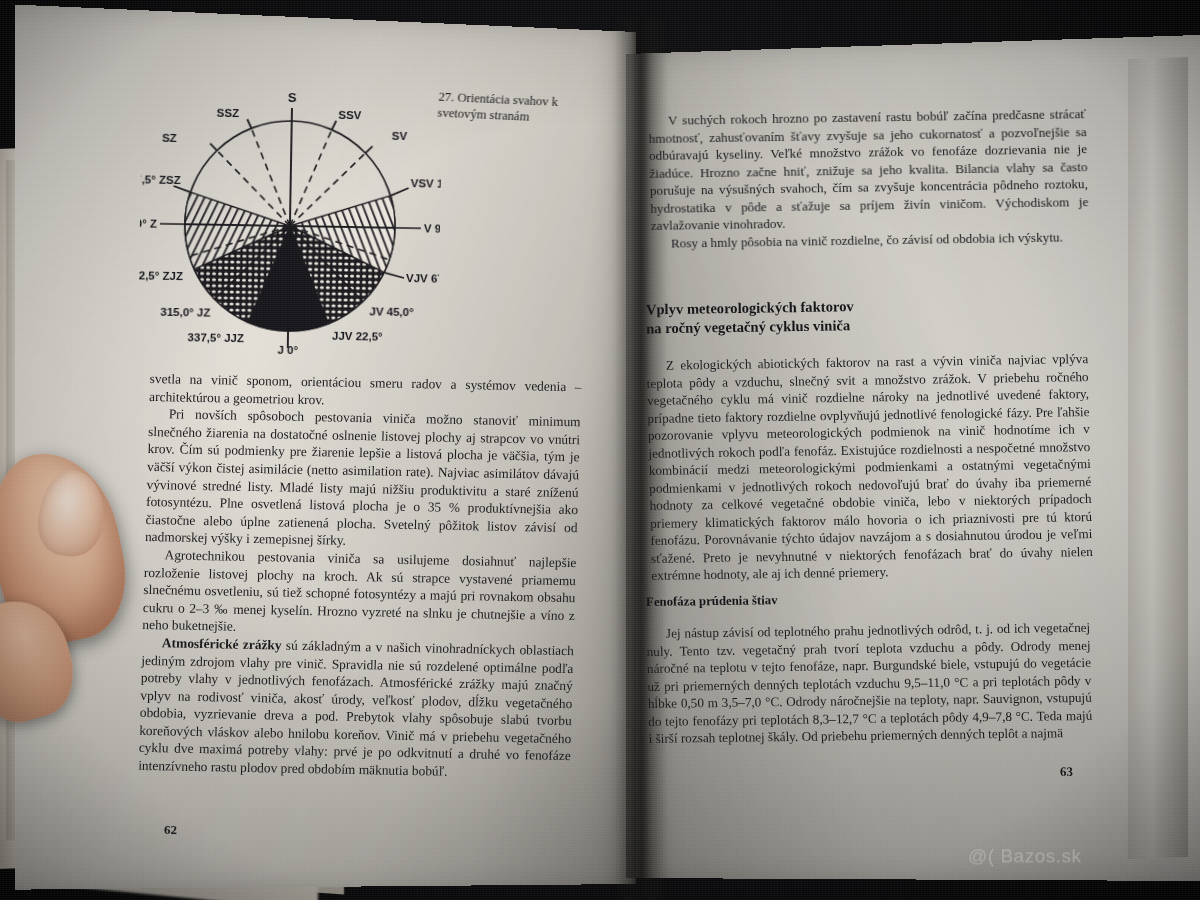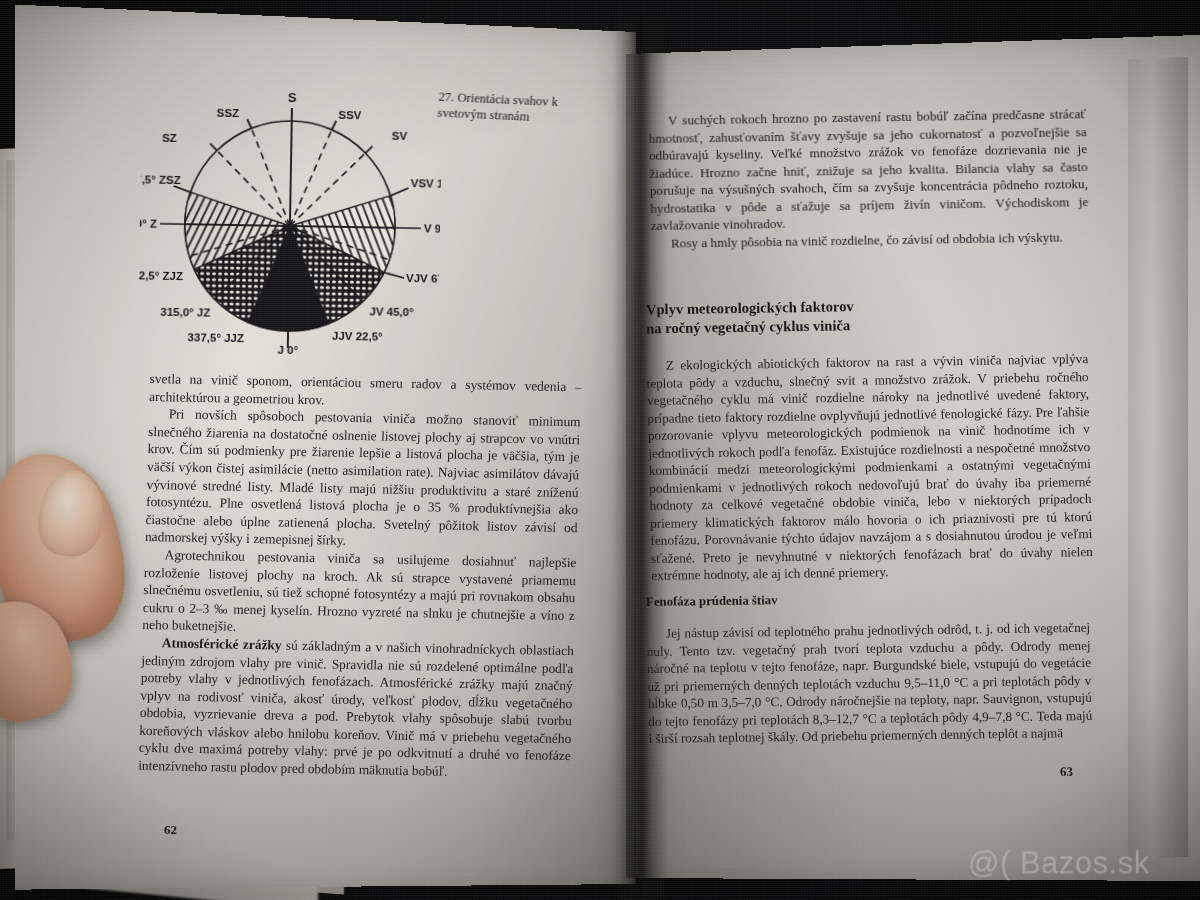--- a/index.html
+++ b/index.html
@@ -177,21 +177,21 @@
     background:radial-gradient(ellipse at 60% 30%, #eec5a8 0%, #dca684 50%, #b87e60 100%);
     border-radius:50% 60% 44% 40% / 56% 52% 48% 44%;
     transform:rotate(-16deg);filter:blur(.6px);
     box-shadow:0 4px 14px rgba(0,0,0,.4);
   }
 
   
   .watermark{
     position:absolute;left:968px;top:845px;
     font-family:"Liberation Sans", sans-serif;
-    font-size:31px;letter-spacing:.5px;
+    font-size:19px;letter-spacing:.5px;
     color:rgba(215,215,215,.26);
     text-shadow:0 1px 0 rgba(255,255,255,.10);
     white-space:nowrap;
   }
 
   
   .vignette{
     position:absolute;inset:0;pointer-events:none;
     background:radial-gradient(ellipse at 50% 46%, rgba(0,0,0,0) 42%, rgba(0,0,0,.22) 76%, rgba(0,0,0,.55) 100%);
   }

